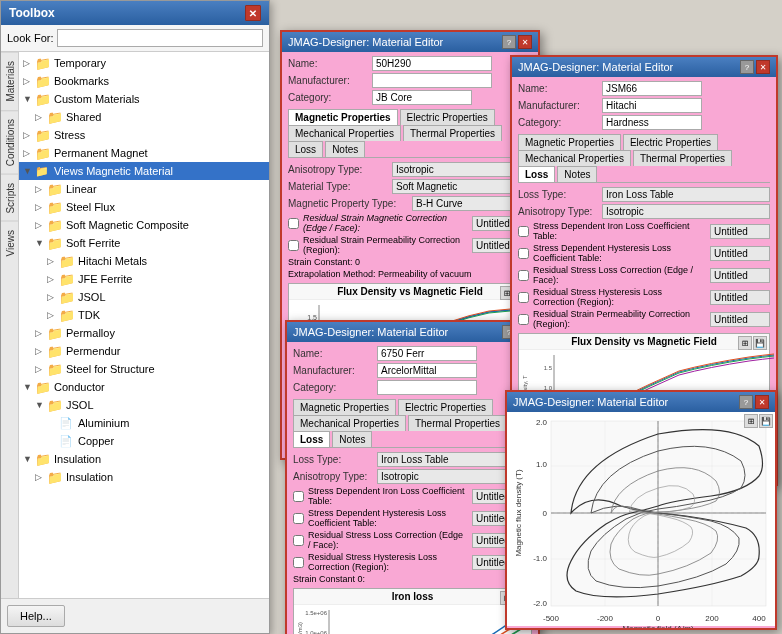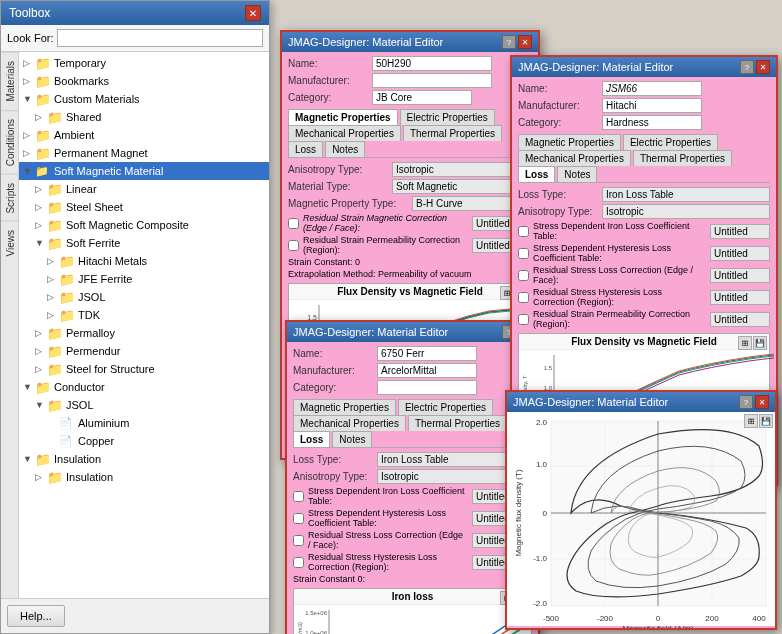--- a/index.html
+++ b/index.html
@@ -18,21 +18,21 @@
       flex-direction: column;
     }
     .window-title-bar {
       background: linear-gradient(to bottom, #4a7fc1, #2a5fa0);
       color: white;
       padding: 4px 8px;
       display: flex;
       align-items: center;
       justify-content: space-between;
       font-size: 12px;
-      font-weight: normal;
+      font-weight: bold;
     }
     .title-close-btn {
       width: 16px; height: 16px;
       background: #c0392b;
       border: 1px solid #922b21;
       color: white;
       font-size: 10px;
       cursor: pointer;
       display: flex; align-items: center; justify-content: center;
       border-radius: 1px;
@@ -323,45 +323,45 @@
 
       <div class="tree-item indent1">
         <span class="expand-arrow">▷</span>
         <span class="folder-icon folder-yellow">📁</span>
         <span>Shared</span>
       </div>
 
       <div class="tree-item">
         <span class="expand-arrow">▷</span>
         <span class="folder-icon folder-yellow">📁</span>
-        <span>Ambient</span>
+        <span>Stress</span>
       </div>
 
       <div class="tree-item">
         <span class="expand-arrow">▷</span>
         <span class="folder-icon folder-yellow">📁</span>
         <span>Permanent Magnet</span>
       </div>
 
       <div class="tree-item selected">
         <span class="expand-arrow">▼</span>
         <span class="folder-icon" style="color:white;">📁</span>
-        <span>Soft Magnetic Material</span>
+        <span>Views Magnetic Material</span>
       </div>
 
       <div class="tree-item indent1">
         <span class="expand-arrow">▷</span>
         <span class="folder-icon folder-yellow">📁</span>
         <span>Linear</span>
       </div>
 
       <div class="tree-item indent1">
         <span class="expand-arrow">▷</span>
         <span class="folder-icon folder-yellow">📁</span>
-        <span>Steel Sheet</span>
+        <span>Steel Flux</span>
       </div>
 
       <div class="tree-item indent1">
         <span class="expand-arrow">▷</span>
         <span class="folder-icon folder-yellow">📁</span>
         <span>Soft Magnetic Composite</span>
       </div>
 
       <div class="tree-item indent1">
         <span class="expand-arrow">▼</span>
@@ -647,21 +647,21 @@
   <div class="win-title">
     <span>JMAG-Designer: Material Editor</span>
     <div class="win-controls">
       <div class="win-btn">?</div>
       <div class="win-btn close-btn">✕</div>
     </div>
   </div>
   <div class="editor-body">
     <div class="form-row">
       <span class="form-label">Name:</span>
-      <input class="form-value" type="text" value="JSM66" style="max-width: 100px; font-style: italic;">
+      <input class="form-value" type="text" value="JSM66" style="max-width: 100px;">
     </div>
     <div class="form-row">
       <span class="form-label">Manufacturer:</span>
       <input class="form-value" type="text" value="Hitachi" style="max-width: 100px;">
     </div>
     <div class="form-row">
       <span class="form-label">Category:</span>
       <input class="form-value" type="text" value="Hardness" style="max-width: 100px;">
     </div>
     <div class="prop-tabs">

